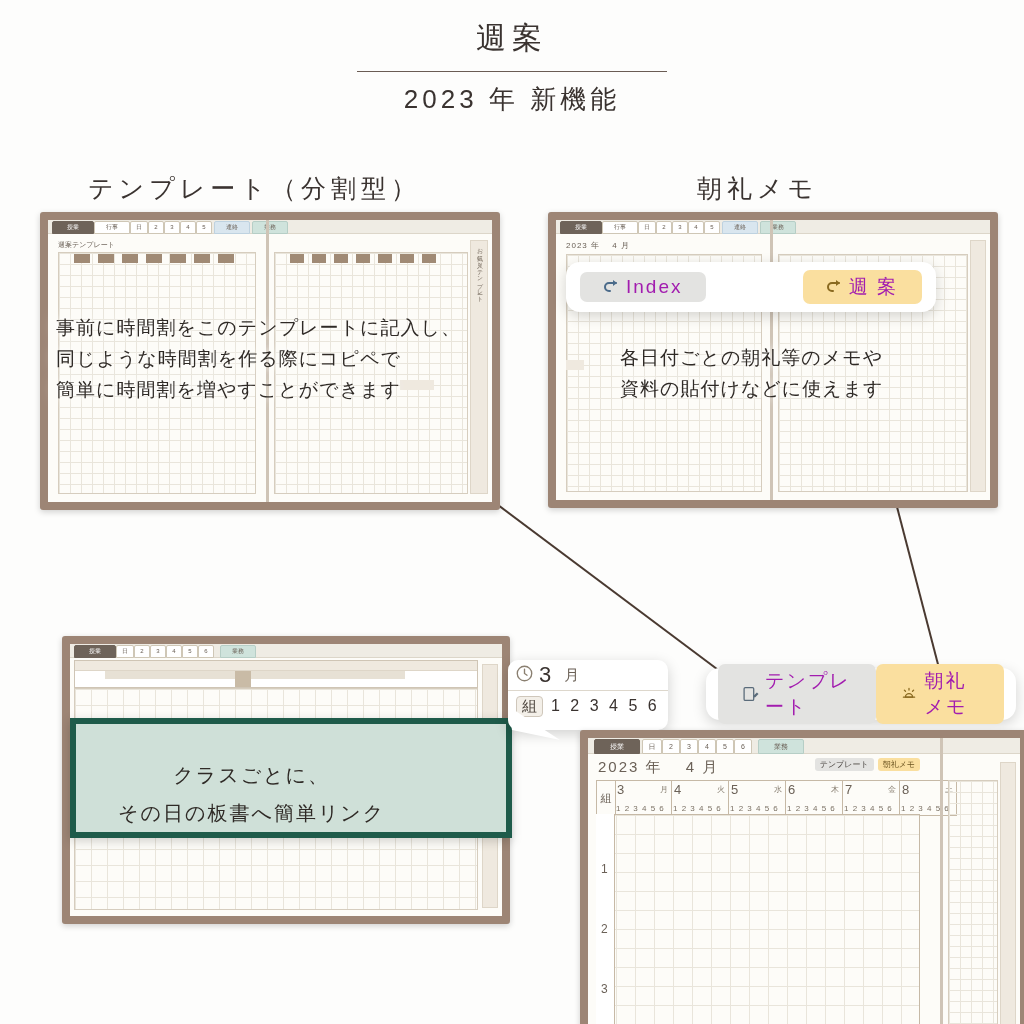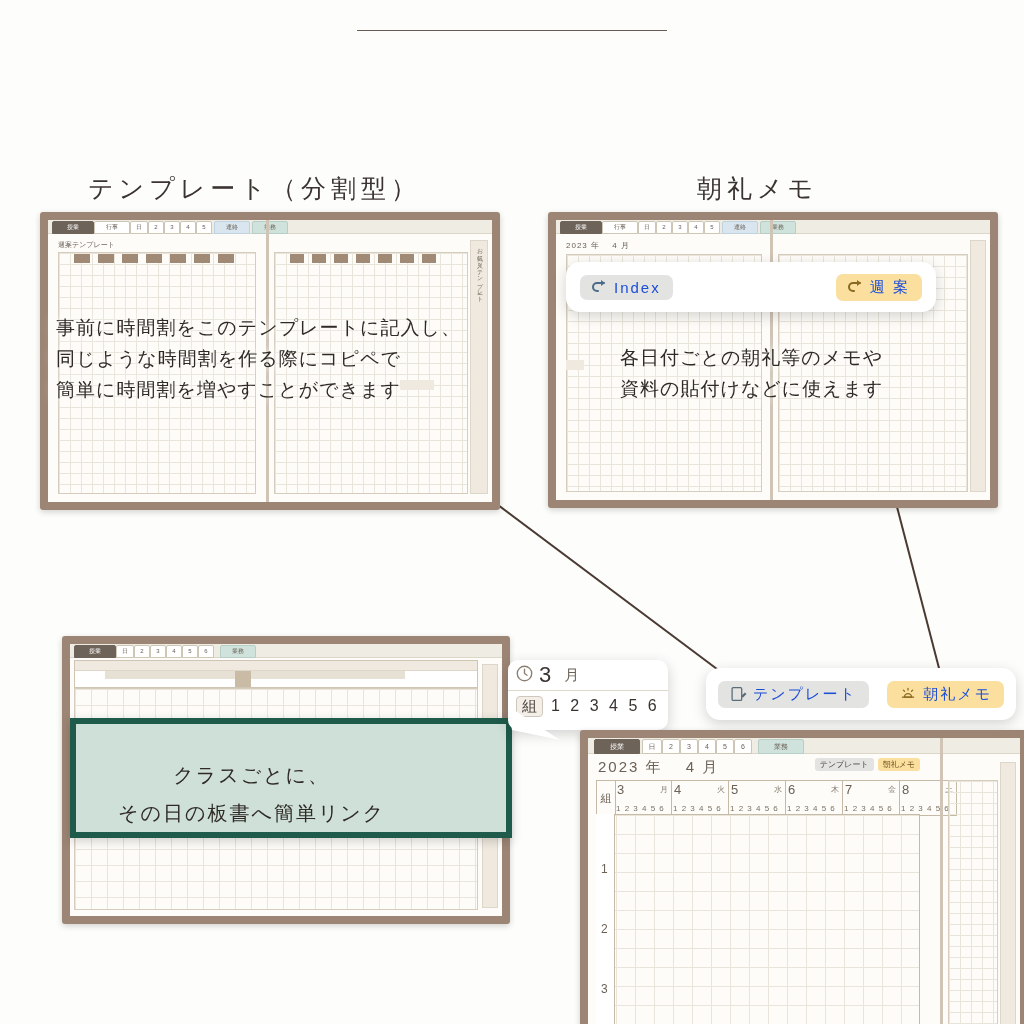--- a/index.html
+++ b/index.html
@@ -29,41 +29,43 @@
   .grid{position:absolute;background-image:
       linear-gradient(to right,#e9e5db 1px,transparent 1px),
       linear-gradient(to bottom,#e9e5db 1px,transparent 1px);
     background-size:11px 11px;}
   .brown-head{position:absolute;background:#a08a75;}
   .lightbar{position:absolute;background:#efe9df;}
   
   .overlay-text{position:absolute;font-size:19px;line-height:31px;letter-spacing:1px;color:#2f2a26;white-space:pre-line;text-shadow:0 0 7px #fff,0 0 14px #fff,0 0 20px #fff;}
   
   .chip-card{position:absolute;background:#fff;border-radius:14px;box-shadow:0 4px 14px rgba(0,0,0,.17);display:flex;align-items:center;}
-  .chip{display:flex;align-items:center;border-radius:7px;padding:4px 12px;font-size:15px;letter-spacing:2px;color:#1d4ed8;}
+  .chip{display:flex;align-items:center;border-radius:7px;padding:4px 24px;font-size:19px;letter-spacing:2px;color:#a21caf;}
   .chip.grey{background:#e3e3e1;}
   .chip.yellow{background:#fadf9f;}
   .chip-ico{margin-right:6px;display:inline-flex;}
   
   #chalkboard{position:absolute;background:#cfe0d8;border:6px solid #1e5b4a;box-shadow:0 3px 10px rgba(0,0,0,.18);}
   #chalkboard .cb-text{position:absolute;left:42px;top:32px;font-size:20px;line-height:38px;letter-spacing:2px;color:#2f2a26;white-space:pre-line;}
   
   .popup{position:absolute;background:#fff;border-radius:10px;box-shadow:0 4px 14px rgba(0,0,0,.18);}
   .popup-row{display:flex;align-items:center;border-bottom:1px solid #ddd7cc;height:30px;padding:0 8px;}
   .popup-row:last-child{border-bottom:none;}
   .popup-key{font-size:15px;color:#4a423b;border:1px solid #cfc7bb;border-radius:4px;padding:0 5px;margin-right:8px;background:#f3efe8;}
   .popup-val{font-size:19px;color:#3a3330;letter-spacing:3px;}
   svg.connector{position:absolute;left:0;top:0;width:1024px;height:1024px;pointer-events:none;}
   .dot{position:absolute;width:9px;height:9px;border-radius:50%;background:#4a3a31;}
 </style>
 </head>
 <body>
 
 <div id="header">
+  <div class="main-title">週案</div>
   <div class="rule"></div>
+  <div class="sub-title">2023 年 新機能</div>
 </div>
 
 <div class="section-caption" style="left:88px;top:172px;">テンプレート（分割型）</div>
 <div class="section-caption" style="left:697px;top:172px;">朝礼メモ</div>
 
 <svg class="connector">
   <line x1="470" y1="484" x2="745" y2="690" stroke="#4a3a31" stroke-width="2"></line>
   <line x1="890" y1="480" x2="940" y2="672" stroke="#4a3a31" stroke-width="2"></line>
   <line x1="122" y1="668" x2="512" y2="712" stroke="#4a3a31" stroke-width="2"></line>
 </svg>

